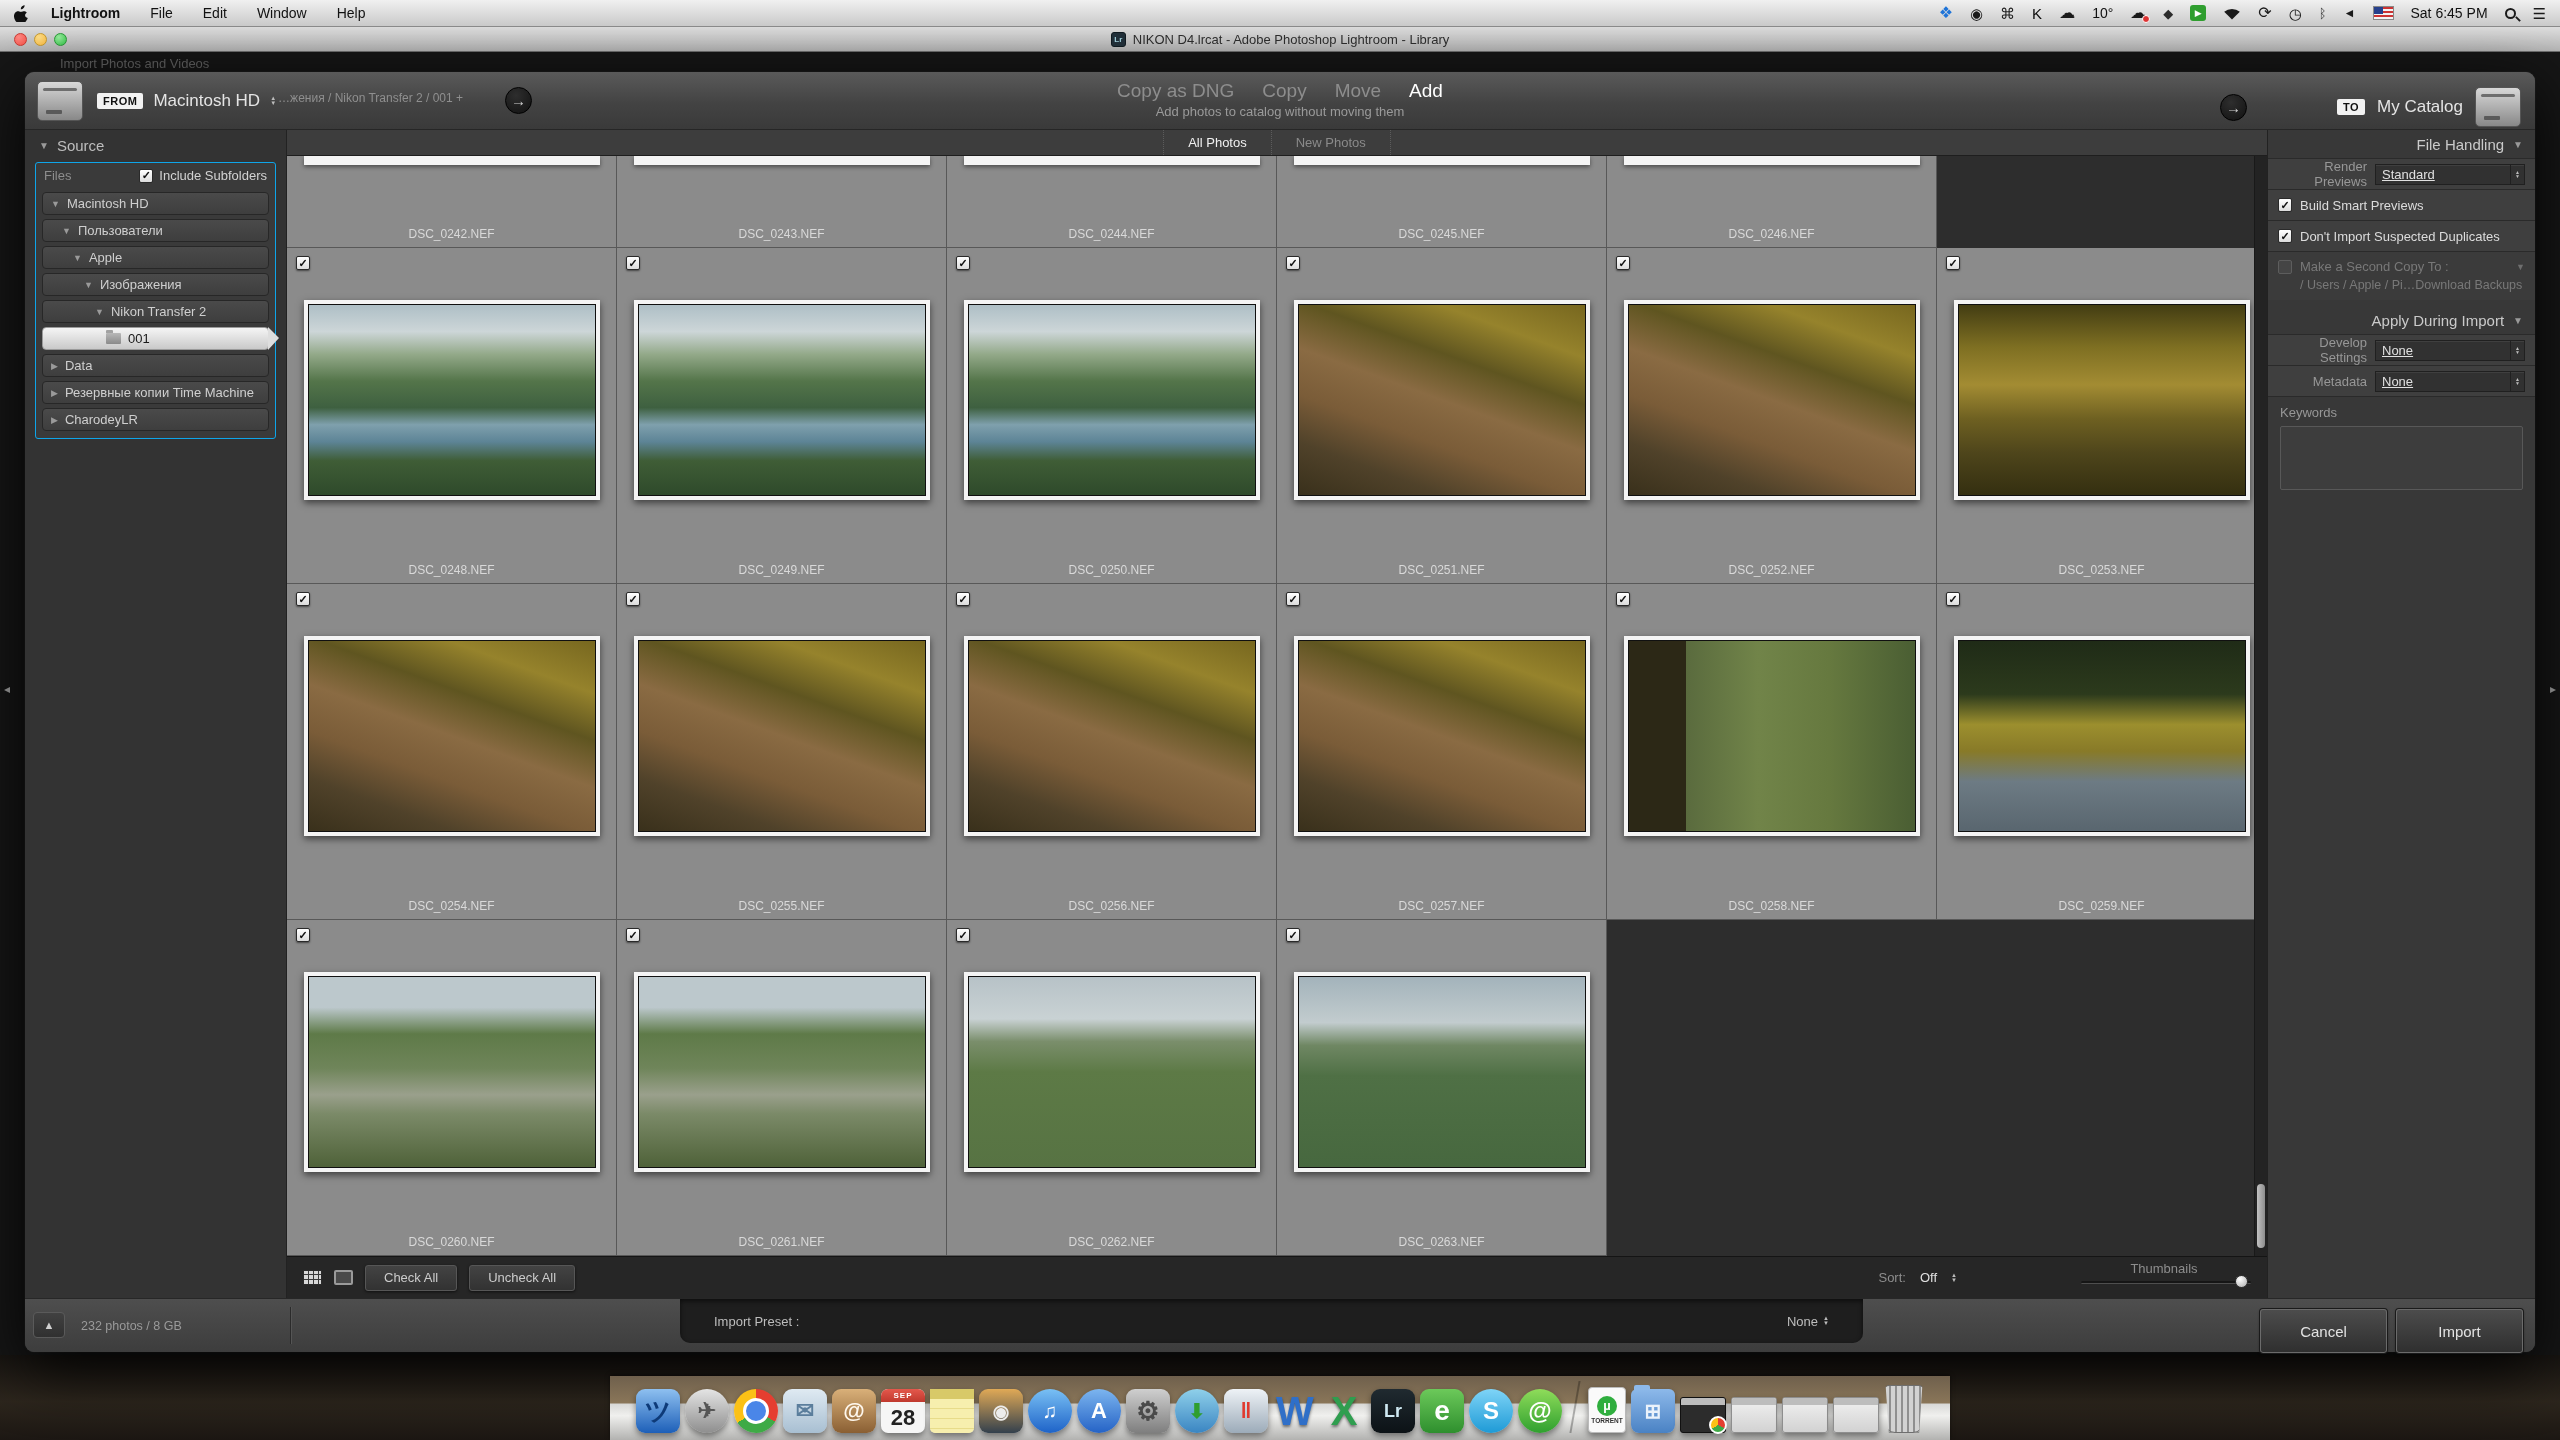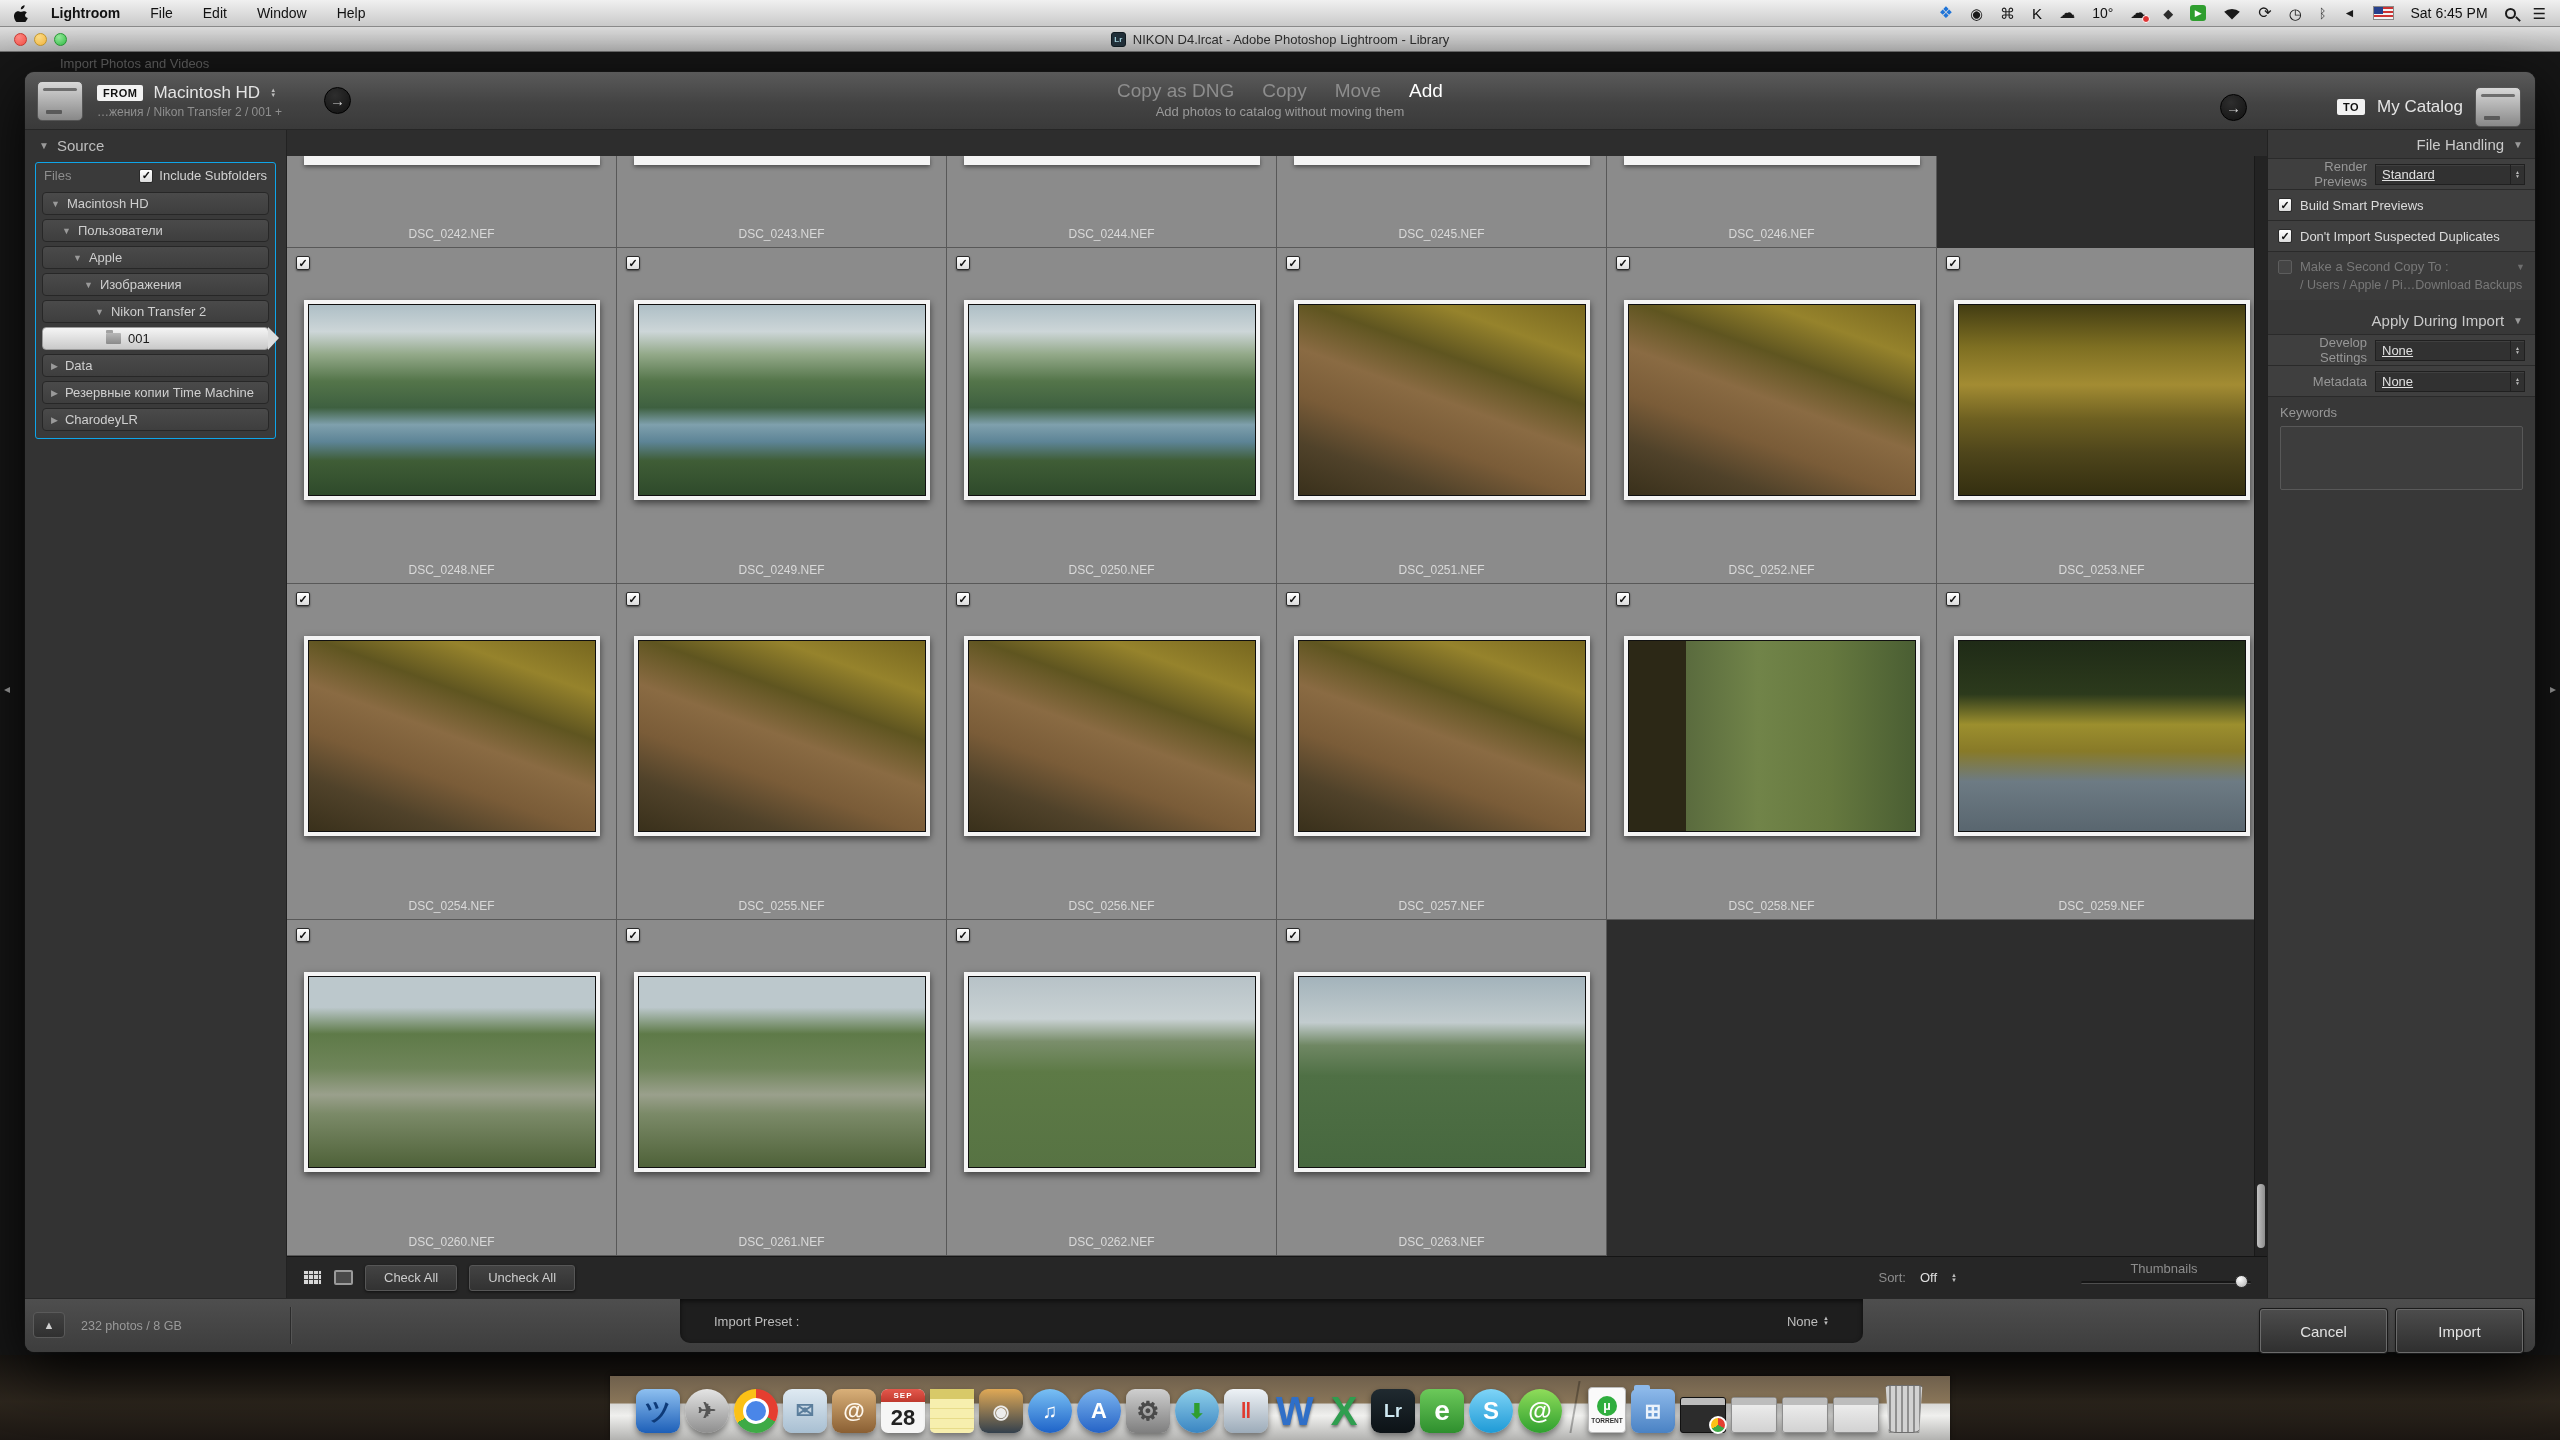--- a/index.html
+++ b/index.html
@@ -44,21 +44,21 @@
   .dialog { position:absolute; left:25px; top:20px; width:2510px; height:1280px; border-radius:9px;
     background:#3a3a3a; box-shadow:0 16px 60px rgba(0,0,0,.9), 0 0 0 1px #1c1c1c; }
   .dlg-header { position:absolute; top:0; left:0; right:0; height:58px; border-radius:9px 9px 0 0;
     background:linear-gradient(#5a5a5a,#434343 55%,#3a3a3a); border-bottom:1px solid #262626;
     display:flex; align-items:center; }
   .hdd { width:46px; height:40px; border-radius:5px; background:linear-gradient(#d8d8d8,#888);
     border:1px solid #555; position:relative; flex:none; }
   .hdd::before { content:""; position:absolute; left:5px; right:5px; top:6px; height:3px; background:#6e6e6e; border-radius:2px; }
   .hdd::after { content:""; position:absolute; left:8px; bottom:6px; width:16px; height:4px; background:#5a5a5a; border-radius:1px; }
   .from-block { display:flex; align-items:center; gap:14px; margin-left:12px; }
-  .src-lines { display:flex; flex-direction:column; gap:2px; }
+  .src-lines { display:flex; flex-direction:row; gap:2px; }
   .src-line1 { display:flex; align-items:center; gap:10px; }
   .badge { background:#f2f2f2; color:#111; font-weight:bold; font-size:11px; padding:2px 6px; border-radius:2px; letter-spacing:.5px; }
   .src-name { color:#e4e4e4; font-size:17px; }
   .updown { display:inline-flex; flex-direction:column; line-height:5px; font-size:6px; color:#bdbdbd; }
   .src-path { color:#8f8f8f; font-size:12px; }
   .nav-circle { width:27px; height:27px; border-radius:50%; background:radial-gradient(circle at 40% 30%, #2e2e2e, #111);
     border:1px solid #000; color:#d0d0d0; display:flex; align-items:center; justify-content:center; font-size:15px; flex:none; }
   .nav-circle.left { margin-left:42px; }
   .modes-wrap { position:absolute; left:50%; top:8px; transform:translateX(-50%); text-align:center; }
   .modes { display:flex; gap:28px; justify-content:center; font-size:19px; color:#8d8d8d; }
@@ -332,20 +332,24 @@
                   </div>
                   <div class="tree-row" style="padding-left: 8px;">
                     <span class="tri">▶</span>
                     <span>CharodeyLR</span>
                   </div>
                 </div>
             </div>
           </div>
 
           <div class="center">
+            <div class="phototabs" id="phototabs">
+                <span class="ptab active">All Photos</span>
+                <span class="ptab">New Photos</span>
+              </div>
             <div class="grid" id="grid">
                 <div class="g-row partial">
                   <div class="g-cell">
                     <span class="sliver"></span>
                     <div class="fname">DSC_0242.NEF</div>
                   </div>
                   <div class="g-cell">
                     <span class="sliver"></span>
                     <div class="fname">DSC_0243.NEF</div>
                   </div>

